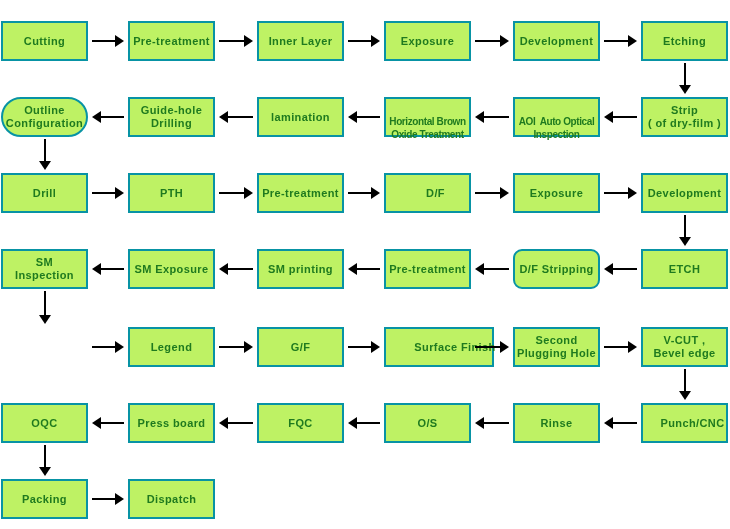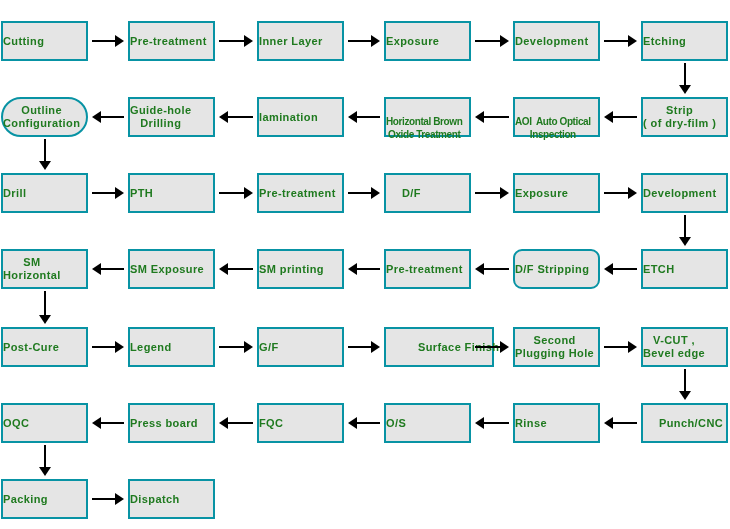--- a/index.html
+++ b/index.html
@@ -13,24 +13,24 @@
     position:relative;
     width:730px;height:529px;
     background:var(--bg);
     font-family:"Liberation Sans", sans-serif;
     overflow:hidden;
   }
   .node{
     position:absolute;
     box-sizing:border-box;
     border:2px solid var(--box-border);
-    background:#e5e5e5;
+    background:#bef264;
     display:flex;
     align-items:center;
-    justify-content:flex-start;
+    justify-content:center;
   }
   .node .lbl{
     color:var(--label-text);
     font-size:11px;
     font-weight:700;
     letter-spacing:0.4px;
     line-height:13px;
     text-align:center;
     white-space:pre;
   }
@@ -167,21 +167,21 @@
     <div class="arrow arrow-right" style="left: 475px; width: 34px; top: 187px; height: 12px;">
       <div class="line"></div>
       <div class="head"></div>
     </div>
     <div class="arrow arrow-right" style="left: 604px; width: 33px; top: 187px; height: 12px;">
       <div class="line"></div>
       <div class="head"></div>
     </div>
     <div class="node" style="left: 1px; top: 249px; width: 87px; height: 40px;">
       <span class="lbl">SM
-Horizontal</span>
+Inspection</span>
     </div>
     <div class="node" style="left: 128px; top: 249px; width: 87px; height: 40px;">
       <span class="lbl">SM Exposure</span>
     </div>
     <div class="node" style="left: 257px; top: 249px; width: 87px; height: 40px;">
       <span class="lbl">SM printing</span>
     </div>
     <div class="node" style="left: 384px; top: 249px; width: 87px; height: 40px;">
       <span class="lbl">Pre-treatment</span>
     </div>
@@ -203,23 +203,20 @@
       <div class="line"></div>
       <div class="head"></div>
     </div>
     <div class="arrow arrow-left" style="left: 475px; width: 34px; top: 263px; height: 12px;">
       <div class="line"></div>
       <div class="head"></div>
     </div>
     <div class="arrow arrow-left" style="left: 604px; width: 33px; top: 263px; height: 12px;">
       <div class="line"></div>
       <div class="head"></div>
-    </div>
-    <div class="node" style="left: 1px; top: 327px; width: 87px; height: 40px;">
-      <span class="lbl">Post-Cure</span>
     </div>
     <div class="node" style="left: 128px; top: 327px; width: 87px; height: 40px;">
       <span class="lbl">Legend</span>
     </div>
     <div class="node" style="left: 257px; top: 327px; width: 87px; height: 40px;">
       <span class="lbl">G/F</span>
     </div>
     <div class="node" style="left: 384px; top: 327px; width: 110px; height: 40px; padding-left: 32px;">
       <span class="lbl">Surface Finish</span>
     </div>

